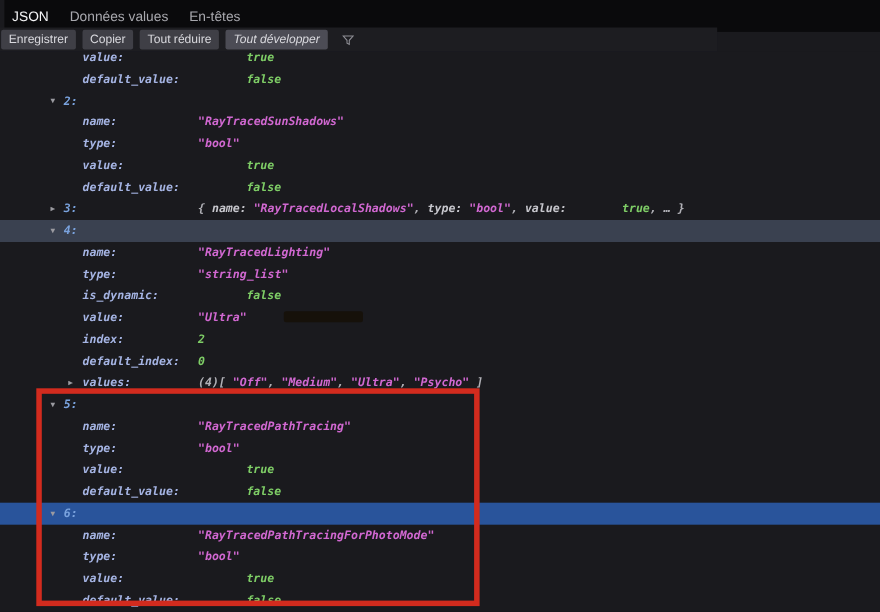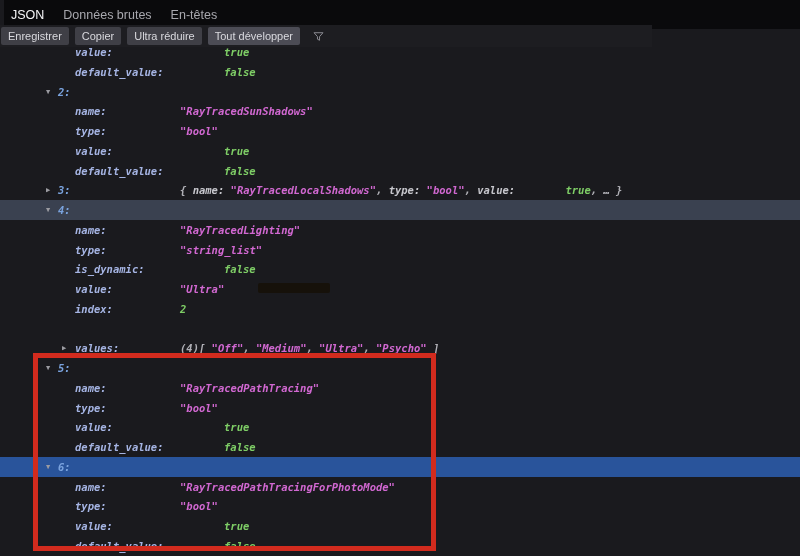--- a/index.html
+++ b/index.html
@@ -21,21 +21,21 @@
   .tab{font-size:12.5px;color:var(--tab-text);white-space:nowrap;cursor:default;}
   .tab.active{color:var(--tab-active-text);}
 
   .toolbar{position:absolute;top:25px;left:0;width:652px;height:22px;
            background:var(--bg-toolbar);display:flex;align-items:center;
            gap:6px;padding-left:1px;}
   .tbtn{font-size:11px;line-height:1;color:var(--button-text);
         background:var(--button-bg);border:none;border-radius:2px;
         height:18px;padding:0 7px;white-space:nowrap;
         font-family:"Liberation Sans",sans-serif;}
-  .tbtn.pressed{background:var(--button-bg-active);}
+  .tbtn.pressed{background:var(--button-bg-active);font-style:italic;}
   .filterwrap{display:flex;align-items:center;gap:5px;margin-left:7px;}
   .filter-input{background:transparent;border:none;outline:none;
         color:var(--filter-text);font-size:11px;width:130px;
         font-family:"Liberation Sans",sans-serif;}
   .filter-input::placeholder{color:var(--filter-text);opacity:1;}
 
   .content{position:absolute;top:47px;left:0;width:800px;height:509px;
            overflow:hidden;background:var(--bg-page);font-style:italic;}
   .row{position:absolute;left:0;width:800px;height:20px;line-height:20px;
        font-family:"DejaVu Sans Mono",monospace;font-size:10.5px;
@@ -51,28 +51,28 @@
   .redaction{position:absolute;left:258px;top:4px;width:72px;height:10px;
              background:var(--redaction);border-radius:2px;}
   .annotation{position:absolute;left:33px;top:353px;width:403px;height:198px;
               border:5px solid var(--annotation);z-index:10;pointer-events:none;}
 </style>
 </head>
 <body>
 
 <div class="tabbar">
   <div class="tab active">JSON</div>
-  <div class="tab">Données brutes</div>
+  <div class="tab">Données values</div>
   <div class="tab">En-têtes</div>
 </div>
 
 <div class="toolbar">
   <button class="tbtn">Enregistrer</button>
   <button class="tbtn">Copier</button>
-  <button class="tbtn">Ultra réduire</button>
+  <button class="tbtn">Tout réduire</button>
   <button class="tbtn pressed">Tout développer</button>
   <div class="filterwrap">
     <span style="display:inline-flex;">
       <svg width="11" height="11" viewBox="0 0 16 16">
           <path d="M1.5 2.5h13L9.5 8.2v5.3l-3-1.6V8.2z" fill="none" stroke="#8d8d94" stroke-width="1.4"></path>
         </svg>
     </span>
   </div>
 </div>
 
@@ -128,20 +128,24 @@
     </div>
     <div class="row" style="top: 232px;">
       <span class="key" style="left: 75px;">value:</span>
       <span class="val string" style="left: 180px;">"Ultra"</span>
       <div class="redaction"></div>
     </div>
     <div class="row" style="top: 251.75px;">
       <span class="key" style="left: 75px;">index:</span>
       <span class="val number" style="left: 180px;">2</span>
     </div>
+    <div class="row" style="top: 271.5px;">
+      <span class="key" style="left: 75px;">default_index:</span>
+      <span class="val number" style="left: 180px;">0</span>
+    </div>
     <div class="row" style="top: 291.25px;">
       <span class="arrow" style="left: 62px;">▶</span>
       <span class="key" style="left: 75px;">values:</span>
       <span class="val" style="left: 180px;"><span class="punct">(4)[ </span><span class="string">"Off"</span><span class="punct">, </span><span class="string">"Medium"</span><span class="punct">, </span><span class="string">"Ultra"</span><span class="punct">, </span><span class="string">"Psycho"</span><span class="punct"> ]</span></span>
     </div>
     <div class="row" style="top: 311px;">
       <span class="arrow" style="left: 46px;">▼</span>
       <span class="lbl" style="left: 58px;">5:</span>
     </div>
     <div class="row" style="top: 330.75px;">

